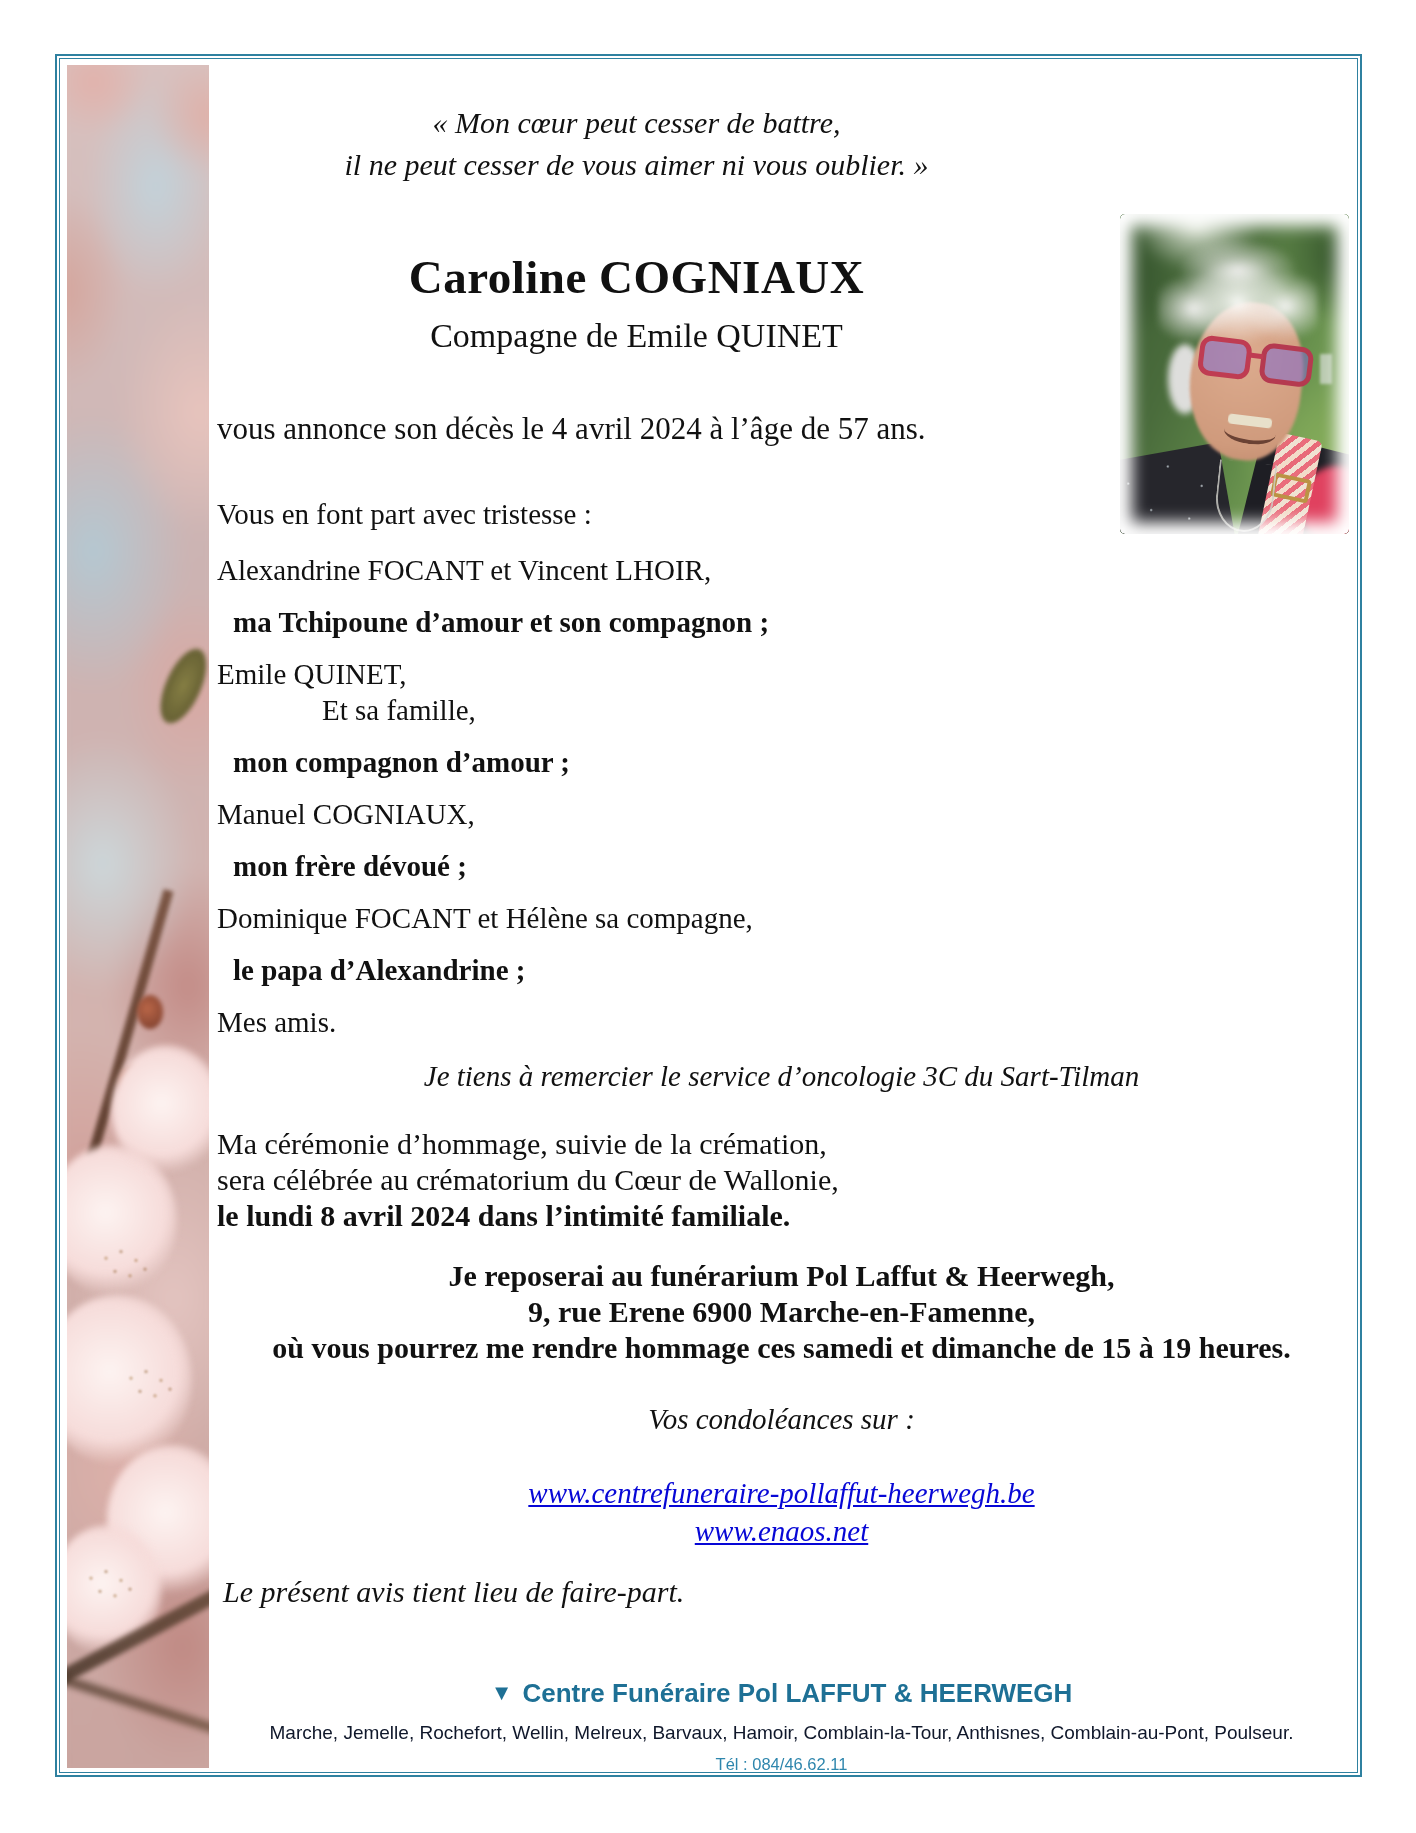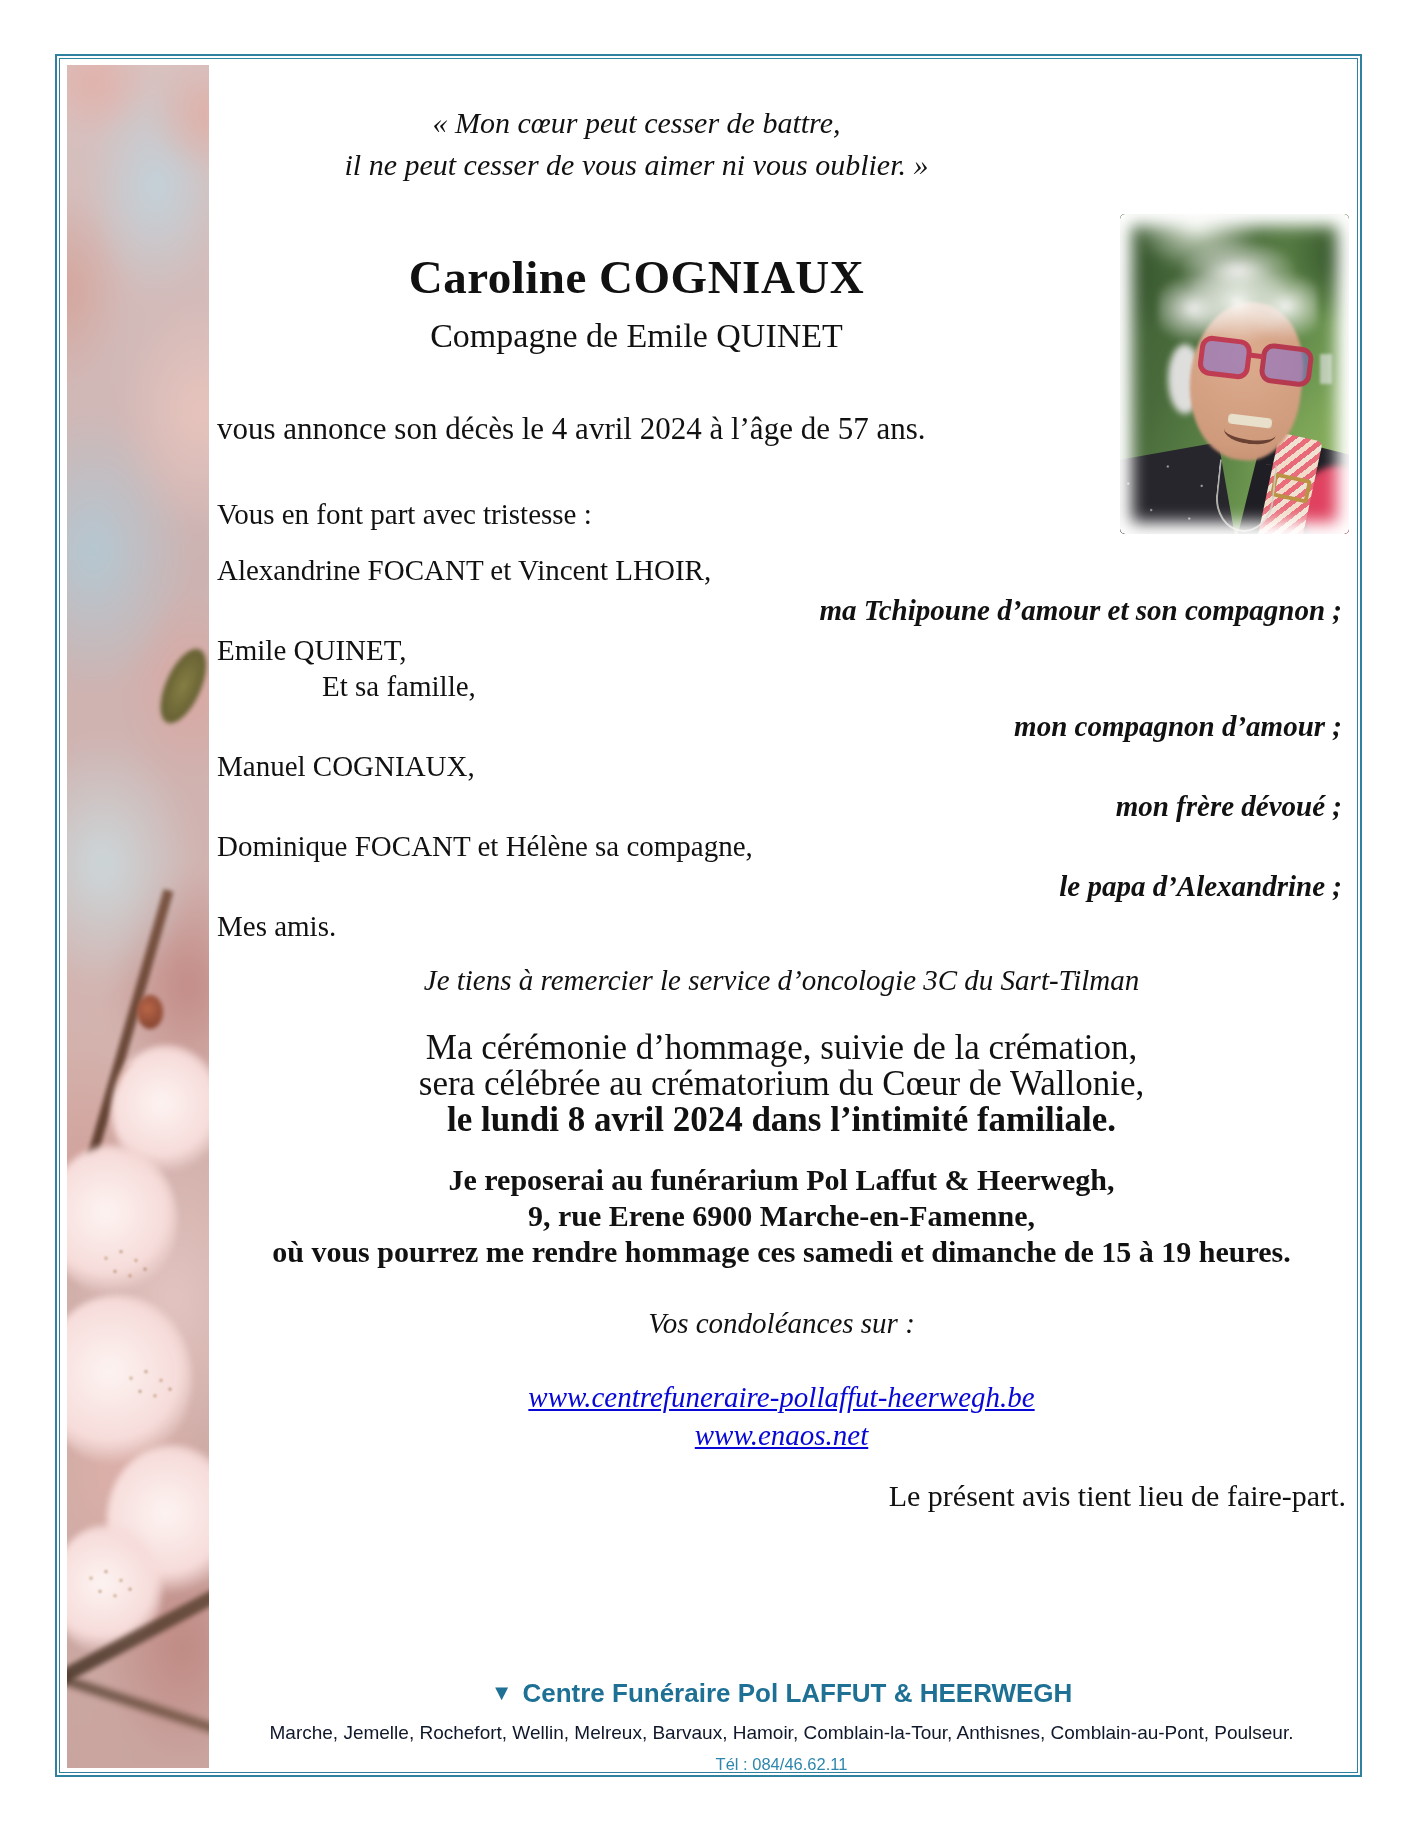--- a/index.html
+++ b/index.html
@@ -120,30 +120,30 @@
   
   .content { position:absolute; left:160px; right:14px; top:0; font-size:29px; line-height:36px; }
   .quote { margin:46px 290px 0 0; text-align:center; font-style:italic; font-size:30px; line-height:42px; }
   .name { margin:64px 290px 0 0; text-align:center; font-weight:bold; font-size:47px; line-height:54px; letter-spacing:.5px; }
   .subtitle { margin:12px 290px 0 0; text-align:center; font-size:34px; line-height:40px; }
   .announce { margin:54px 0 0 0; font-size:31px; line-height:38px; }
   .intro { margin:48px 0 0 0; }
   .member { margin:20px 0 0 0; }
   .member-flow { margin:0; }
   .indented { margin:0 0 0 105px; }
-  .dedication { margin:4px; text-align:right; font-weight:bold; font-style:italic; }
+  .dedication { margin:16px; text-align:left; font-weight:bold; }
   .closing { margin:0; }
   .thanks { margin:16px 0 0 0; text-align:center; font-style:italic; line-height:40px; }
-  .ceremony { margin:30px 0 0 0; text-align:center; font-size:35px; line-height:36px; }
+  .ceremony { margin:30px 0 0 0; font-size:30px; line-height:36px; }
   .repose { margin:24px 0 0 0; text-align:center; font-size:30px; line-height:36px; font-weight:bold; }
   .bold-line { font-weight:bold; }
   .condolences { margin:35px 0 0 0; text-align:center; font-style:italic; }
   .links { margin:37px 0 0 0; text-align:center; font-style:italic; line-height:38px; }
   .links a { color:#0707d6; text-decoration:underline; }
-  .notice { margin:24px 0 0 6px; font-size:30px;text-align:right; }
+  .notice { margin:24px 0 0 6px; font-style:italic; font-size:30px; }
   
   .footer { position:absolute; left:160px; right:14px; top:1606px; text-align:center;
     font-family:"Liberation Sans", sans-serif; }
   .footer .brand { color:#1e7095; font-weight:bold; font-size:26px; line-height:30px;margin-top:16px; }
   .footer .brand .tri { font-size:22px; margin-right:10px; position:relative; top:-2px; }
   .footer .towns { margin-top:11px; color:#0f172a; font-size:19px; line-height:24px; }
   .footer .phone { margin-top:9px; color:#2e86ad; font-size:16.5px; line-height:20px; }
 </style>
 </head>
 <body>

